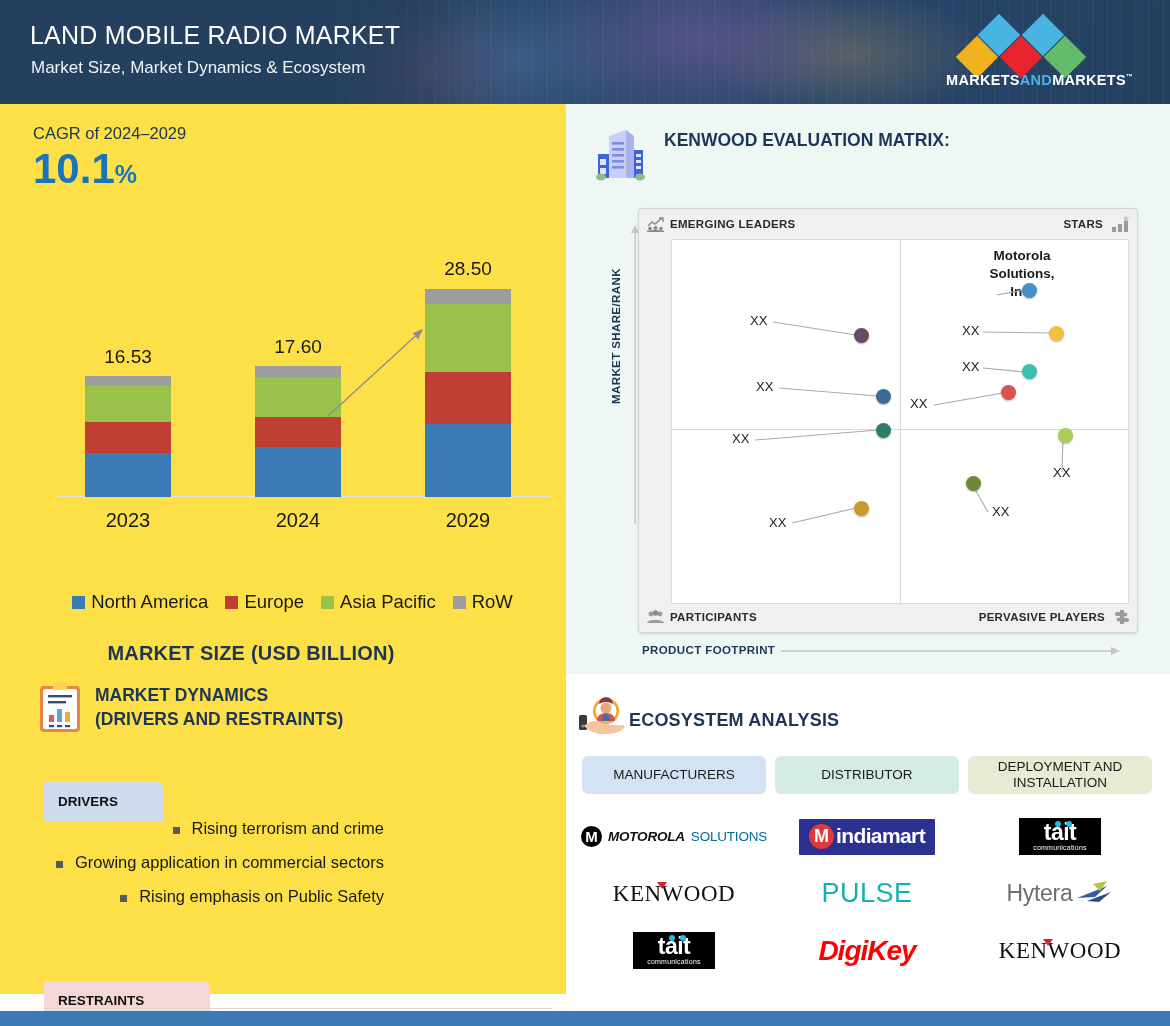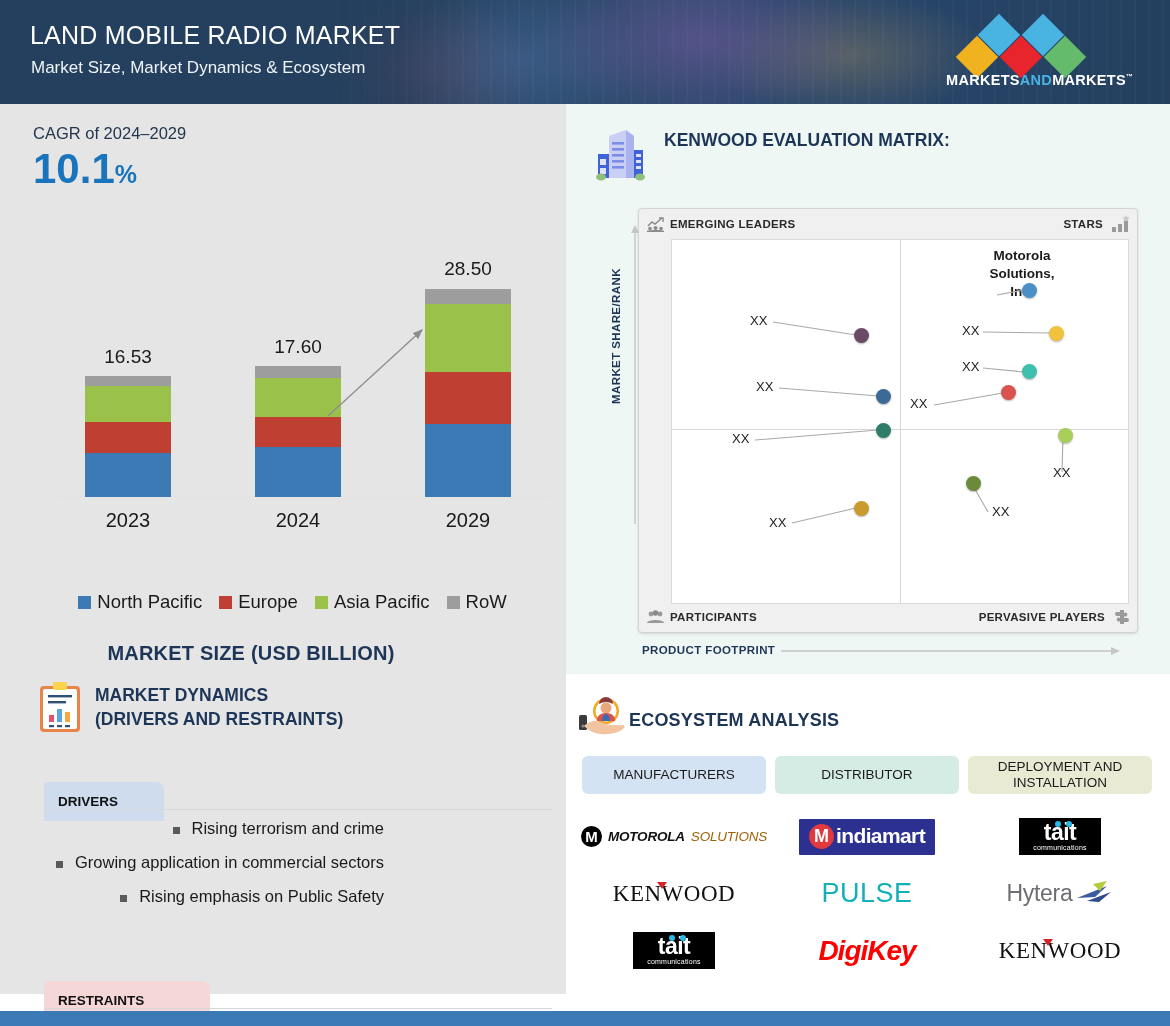--- a/index.html
+++ b/index.html
@@ -50,21 +50,21 @@
   .logo-text {
     position: absolute; left: 0; bottom: 2px; width: 180px; text-align: center;
     font-size: 14.5px; font-weight: bold; color: #ffffff; letter-spacing: .3px;
   }
   .logo-text .and { color: #49b3e2; }
   .logo-tm { font-size: 7px; vertical-align: super; }
 
   
   .left-panel {
     position: absolute; left: 0; top: 104px; width: 566px; height: 890px;
-    background: #e5e5e5;
+    background: #fde047;
   }
   .cagr-label { position:absolute; left: 33px; top: 20px; font-size: 16.5px; color: #22364e; }
   .cagr-value { position:absolute; left: 33px; top: 44px; font-size: 42px; font-weight: bold; color: #1974bc; line-height: 1; }
   .cagr-value .pct { font-size: 25px; }
 
   
   .chart { position: absolute; left: 30px; top: 80px; width: 520px; height: 420px; }
   .bar-group { position: absolute; bottom: 107px; width: 86px; }
   .bar-stack { position: relative; width: 86px; }
   .seg { width: 100%; display: block; }
@@ -179,21 +179,21 @@
   .eco-cell { height: 53px; display: flex; align-items: center; justify-content: center; margin-bottom: 4px; }
 
   
   .lg-motorola { display: flex; align-items: center; gap: 6px; }
   .moto-m {
     width: 21px; height: 21px; border-radius: 50%; background: #000;
     display: flex; align-items: center; justify-content: center;
   }
   .moto-m span { color: #fff; font-size: 15px; font-weight: bold; line-height: 1; }
   .moto-wm { font-size: 13.5px; font-weight: bold; font-style: italic; color: #111; letter-spacing: -.2px; }
-  .moto-sol { font-size: 13.5px; font-style: italic; color: #a16207; letter-spacing: -.2px; font-weight: normal; }
+  .moto-sol { font-size: 13.5px; color: #0369a1; letter-spacing: -.2px; font-weight: normal; }
 
   .lg-indiamart {
     background: #2c3191; padding: 5px 10px 6px; display: flex; align-items: center; gap: 2px; border-radius: 1px;
   }
   .im-badge {
     width: 25px; height: 25px; border-radius: 50%; background: #e03a3e;
     display: flex; align-items: center; justify-content: center; color: #fff;
     font-size: 18px; font-weight: bold; line-height: 1;
   }
   .im-text { color: #fff; font-size: 21px; font-weight: bold; letter-spacing: -.6px; }
@@ -279,21 +279,21 @@
           <path d="M0,0 L8,3.2 L0,6.4 z" fill="#8d8d8d"></path>
         </marker>
       </defs>
       <line x1="298" y1="232" x2="392" y2="146" stroke="#8d8d8d" stroke-width="1.3" marker-end="url(#ah)"></line>
     </svg>
   </div>
 
   <div class="legend">
     <div class="legend-item">
       <span class="legend-swatch" style="background:#3b7ab5;"></span>
-      <span>North Pacific</span>
+      <span>North America</span>
     </div>
     <div class="legend-item">
       <span class="legend-swatch" style="background:#bf3f32;"></span>
       <span>Europe</span>
     </div>
     <div class="legend-item">
       <span class="legend-swatch" style="background:#9ac24a;"></span>
       <span>Asia Pacific</span>
     </div>
     <div class="legend-item">

